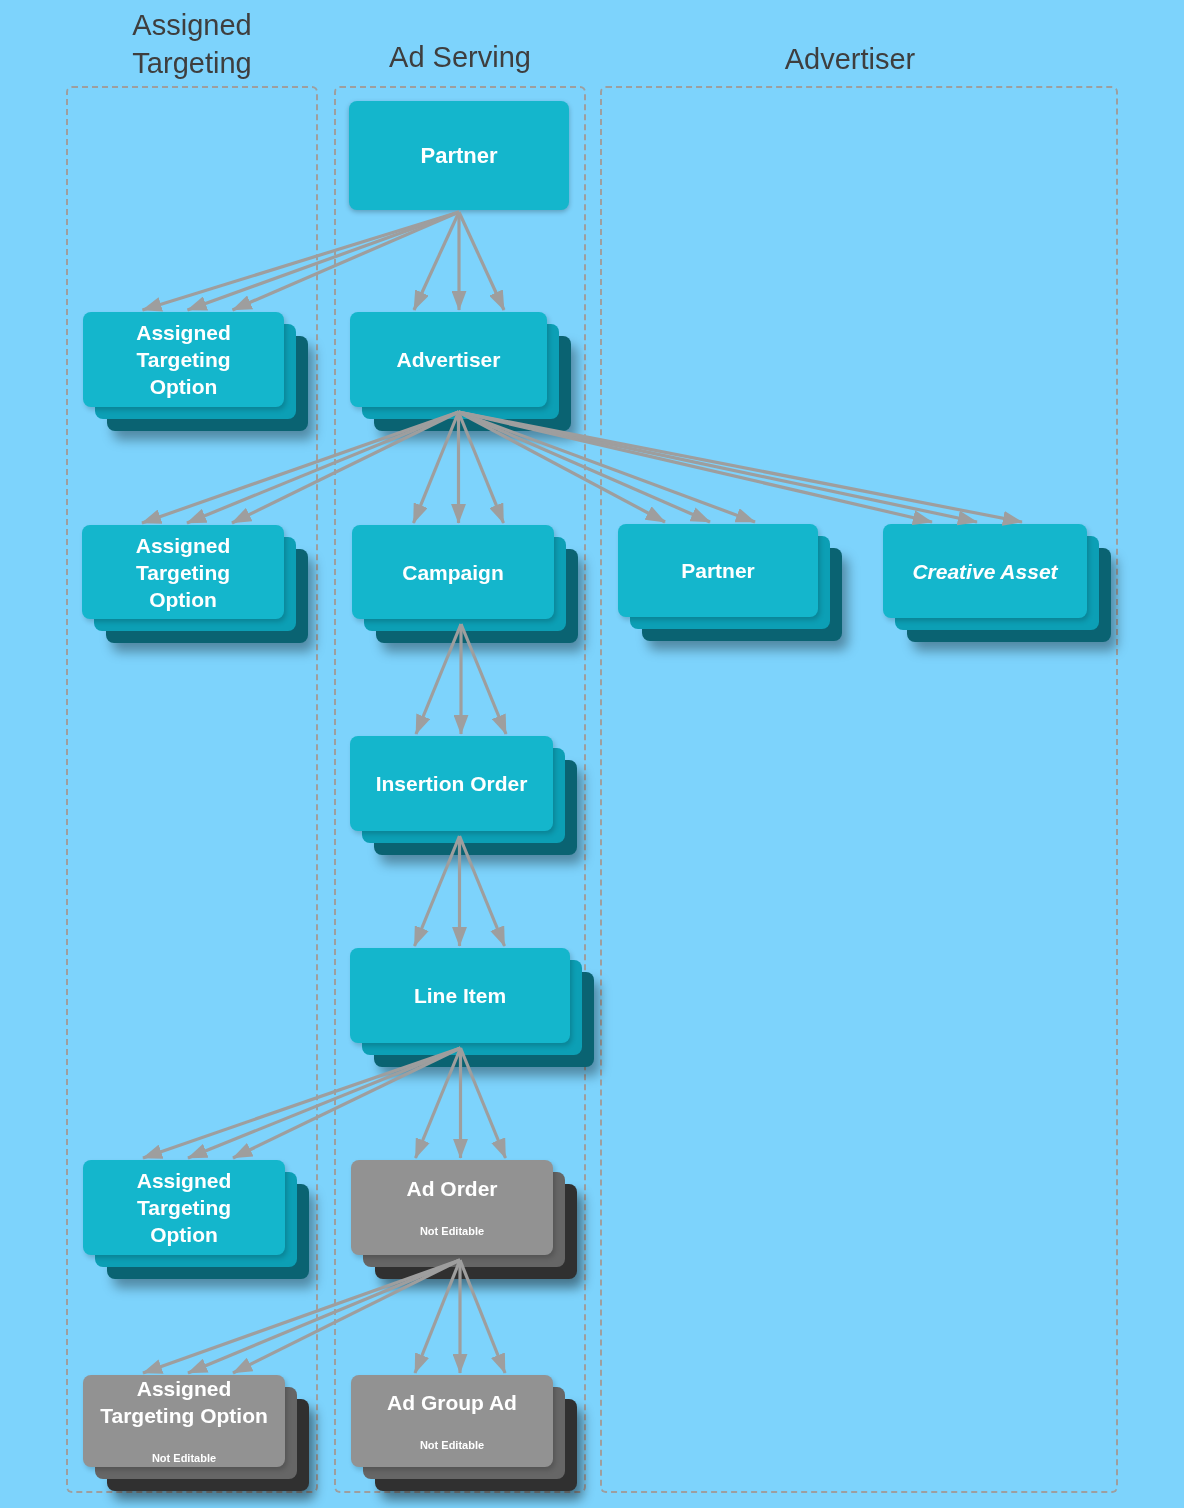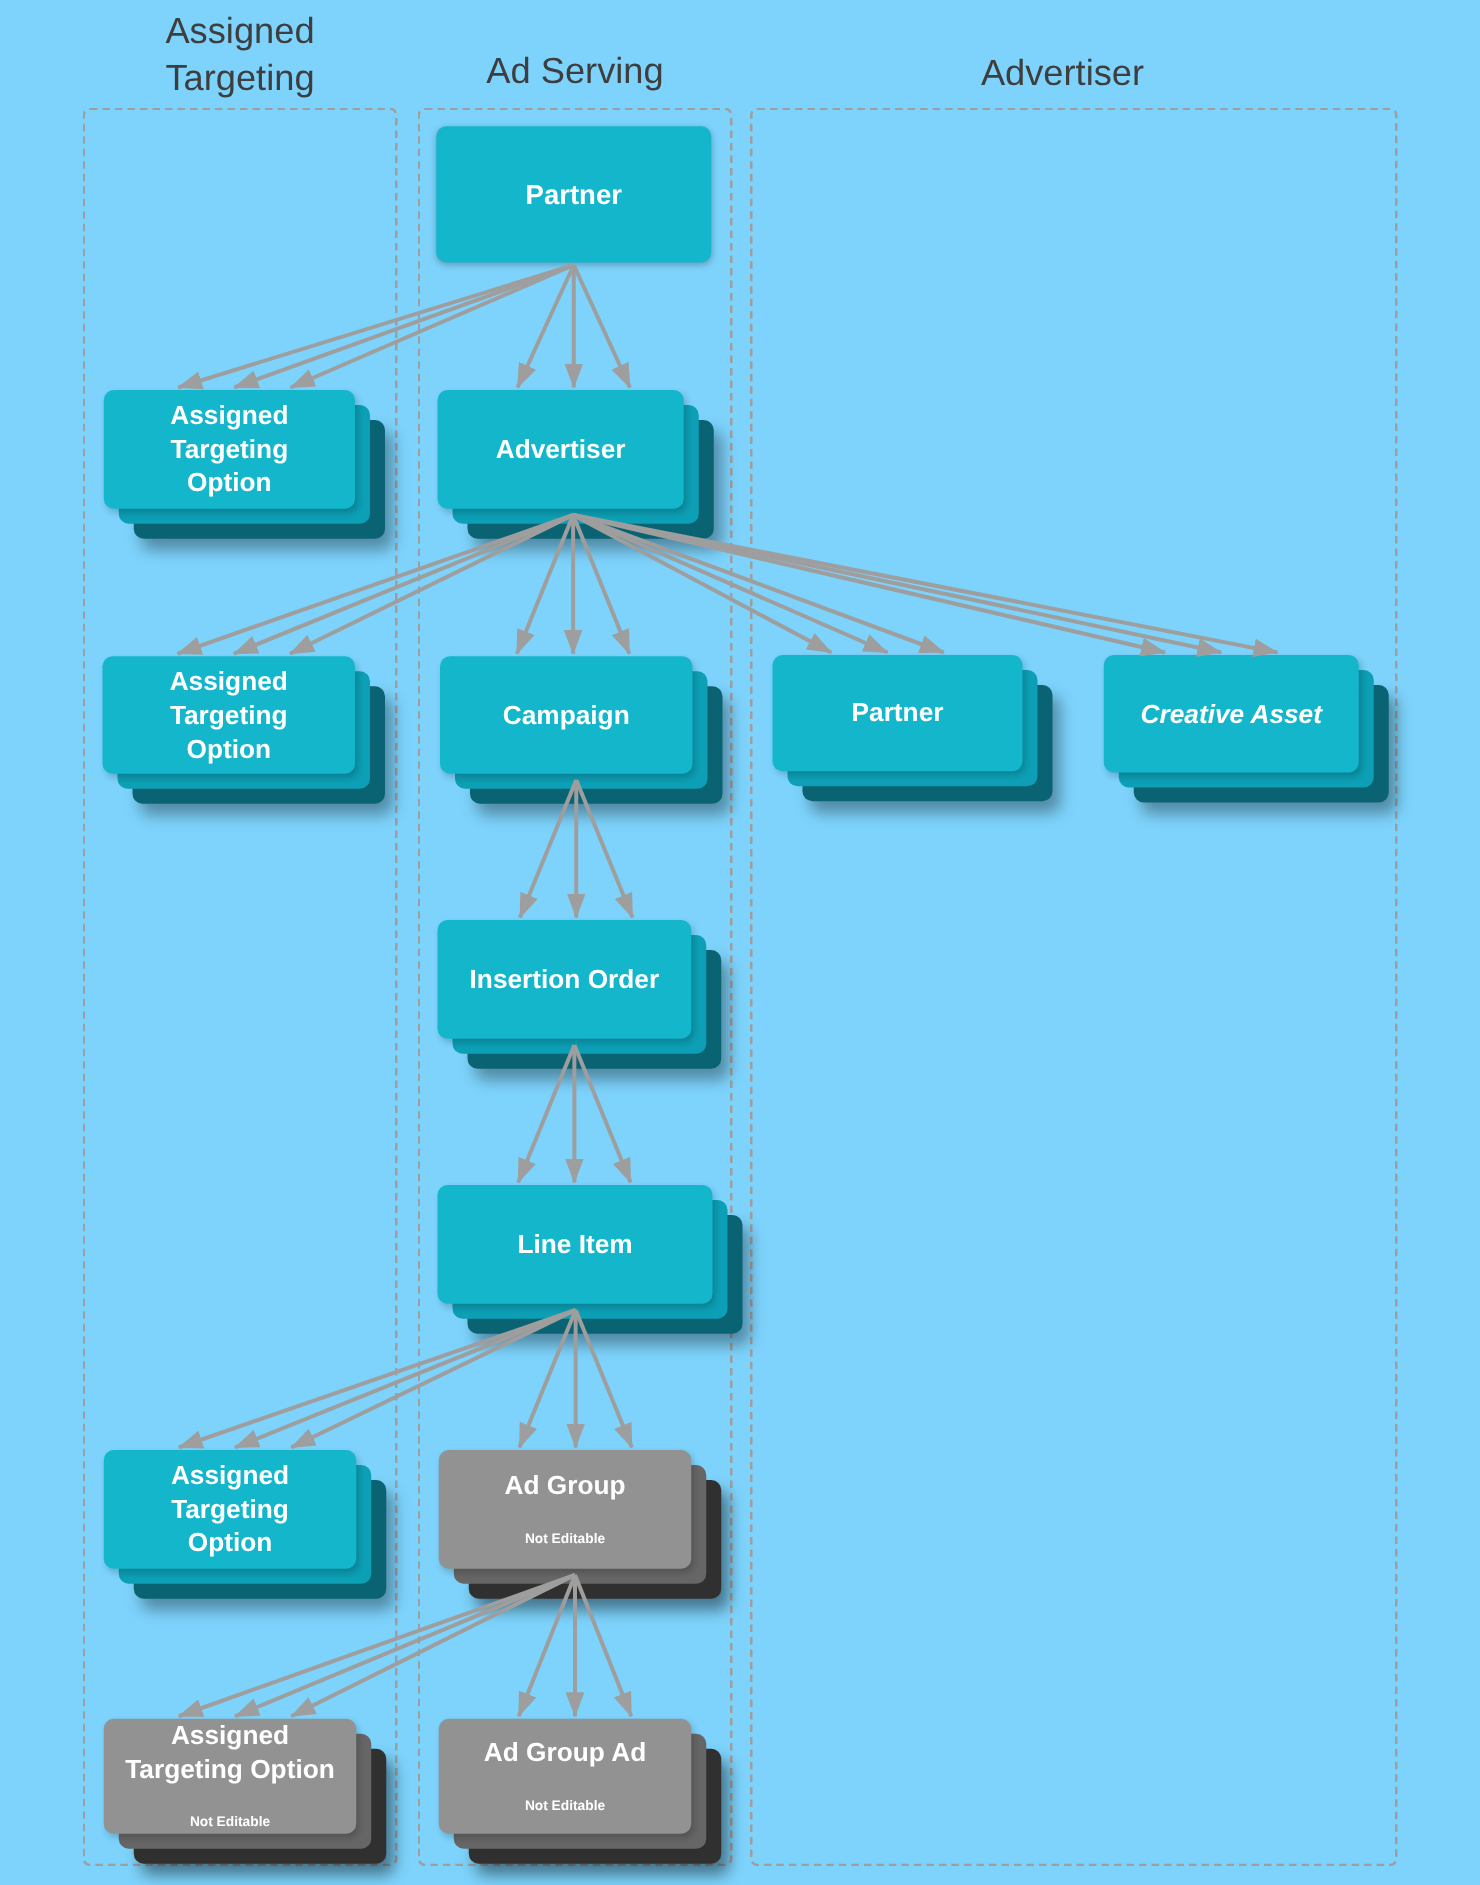--- a/index.html
+++ b/index.html
@@ -142,21 +142,21 @@
       <div class="label">Assigned
 Targeting
 Option</div>
     </div>
   </div>
 
   <div class="node gray" style="left: 351px; top: 1160px; width: 202px; height: 95px;">
     <div class="layer l3"></div>
     <div class="layer l2"></div>
     <div class="face">
-      <div class="label">Ad Group</div>
+      <div class="label">Ad Order</div>
       <div class="sublabel">Not Editable</div>
     </div>
   </div>
 
   <div class="node gray" style="left: 83px; top: 1375px; width: 202px; height: 92px;">
     <div class="layer l3"></div>
     <div class="layer l2"></div>
     <div class="face">
       <div class="label">Assigned
 Targeting Option</div>

